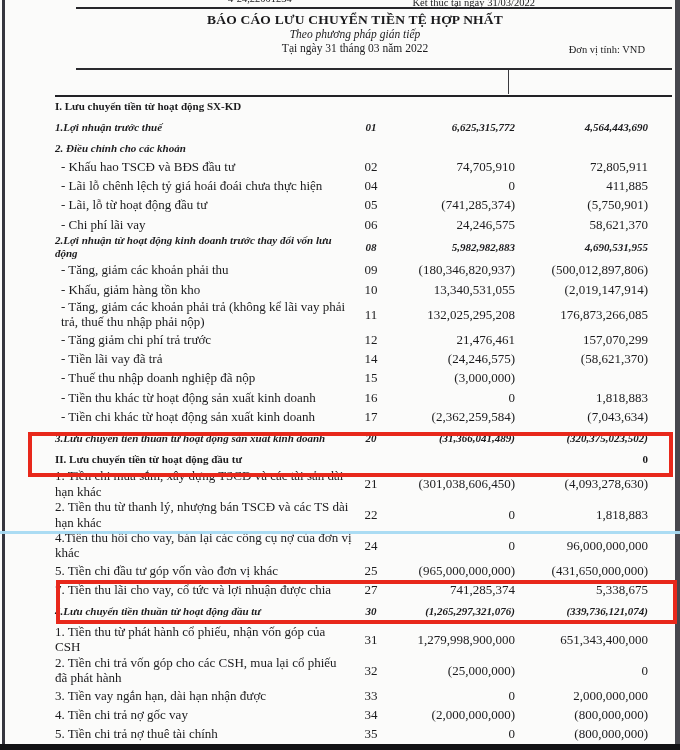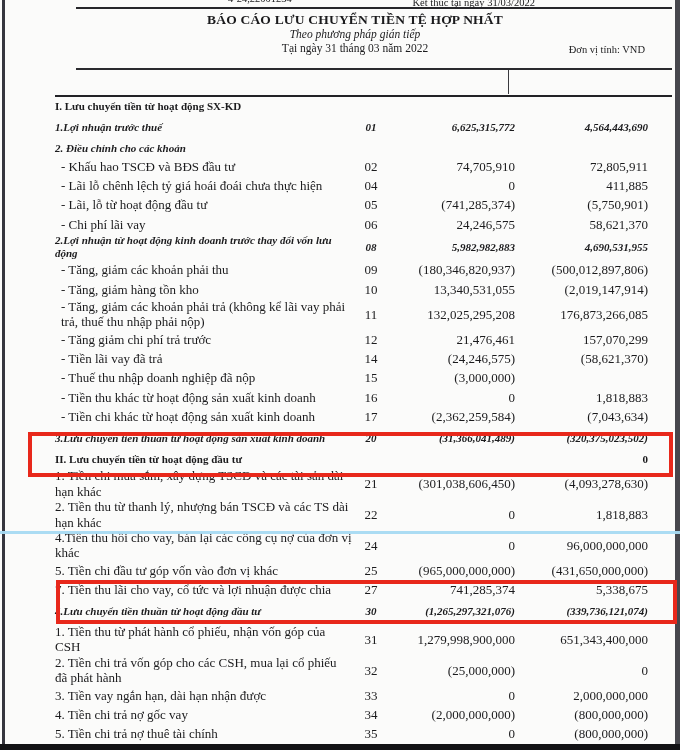--- a/index.html
+++ b/index.html
@@ -118,21 +118,21 @@
         <div class="c-cur">5,982,982,883</div>
         <div class="c-prior">4,690,531,955</div>
       </div>
       <div class="row item dash">
         <div class="c-label">- Tăng, giảm các khoản phải thu</div>
         <div class="c-code">09</div>
         <div class="c-cur">(180,346,820,937)</div>
         <div class="c-prior">(500,012,897,806)</div>
       </div>
       <div class="row item dash">
-        <div class="c-label">- Tăng, giảm hàng tồn kho</div>
+        <div class="c-label">- Khấu, giảm hàng tồn kho</div>
         <div class="c-code">10</div>
         <div class="c-cur">13,340,531,055</div>
         <div class="c-prior">(2,019,147,914)</div>
       </div>
       <div class="row item dash">
         <div class="c-label">- Tăng, giảm các khoản phải trả (không kể lãi vay phải trả, thuế thu nhập phải nộp)</div>
         <div class="c-code">11</div>
         <div class="c-cur">132,025,295,208</div>
         <div class="c-prior">176,873,266,085</div>
       </div>

